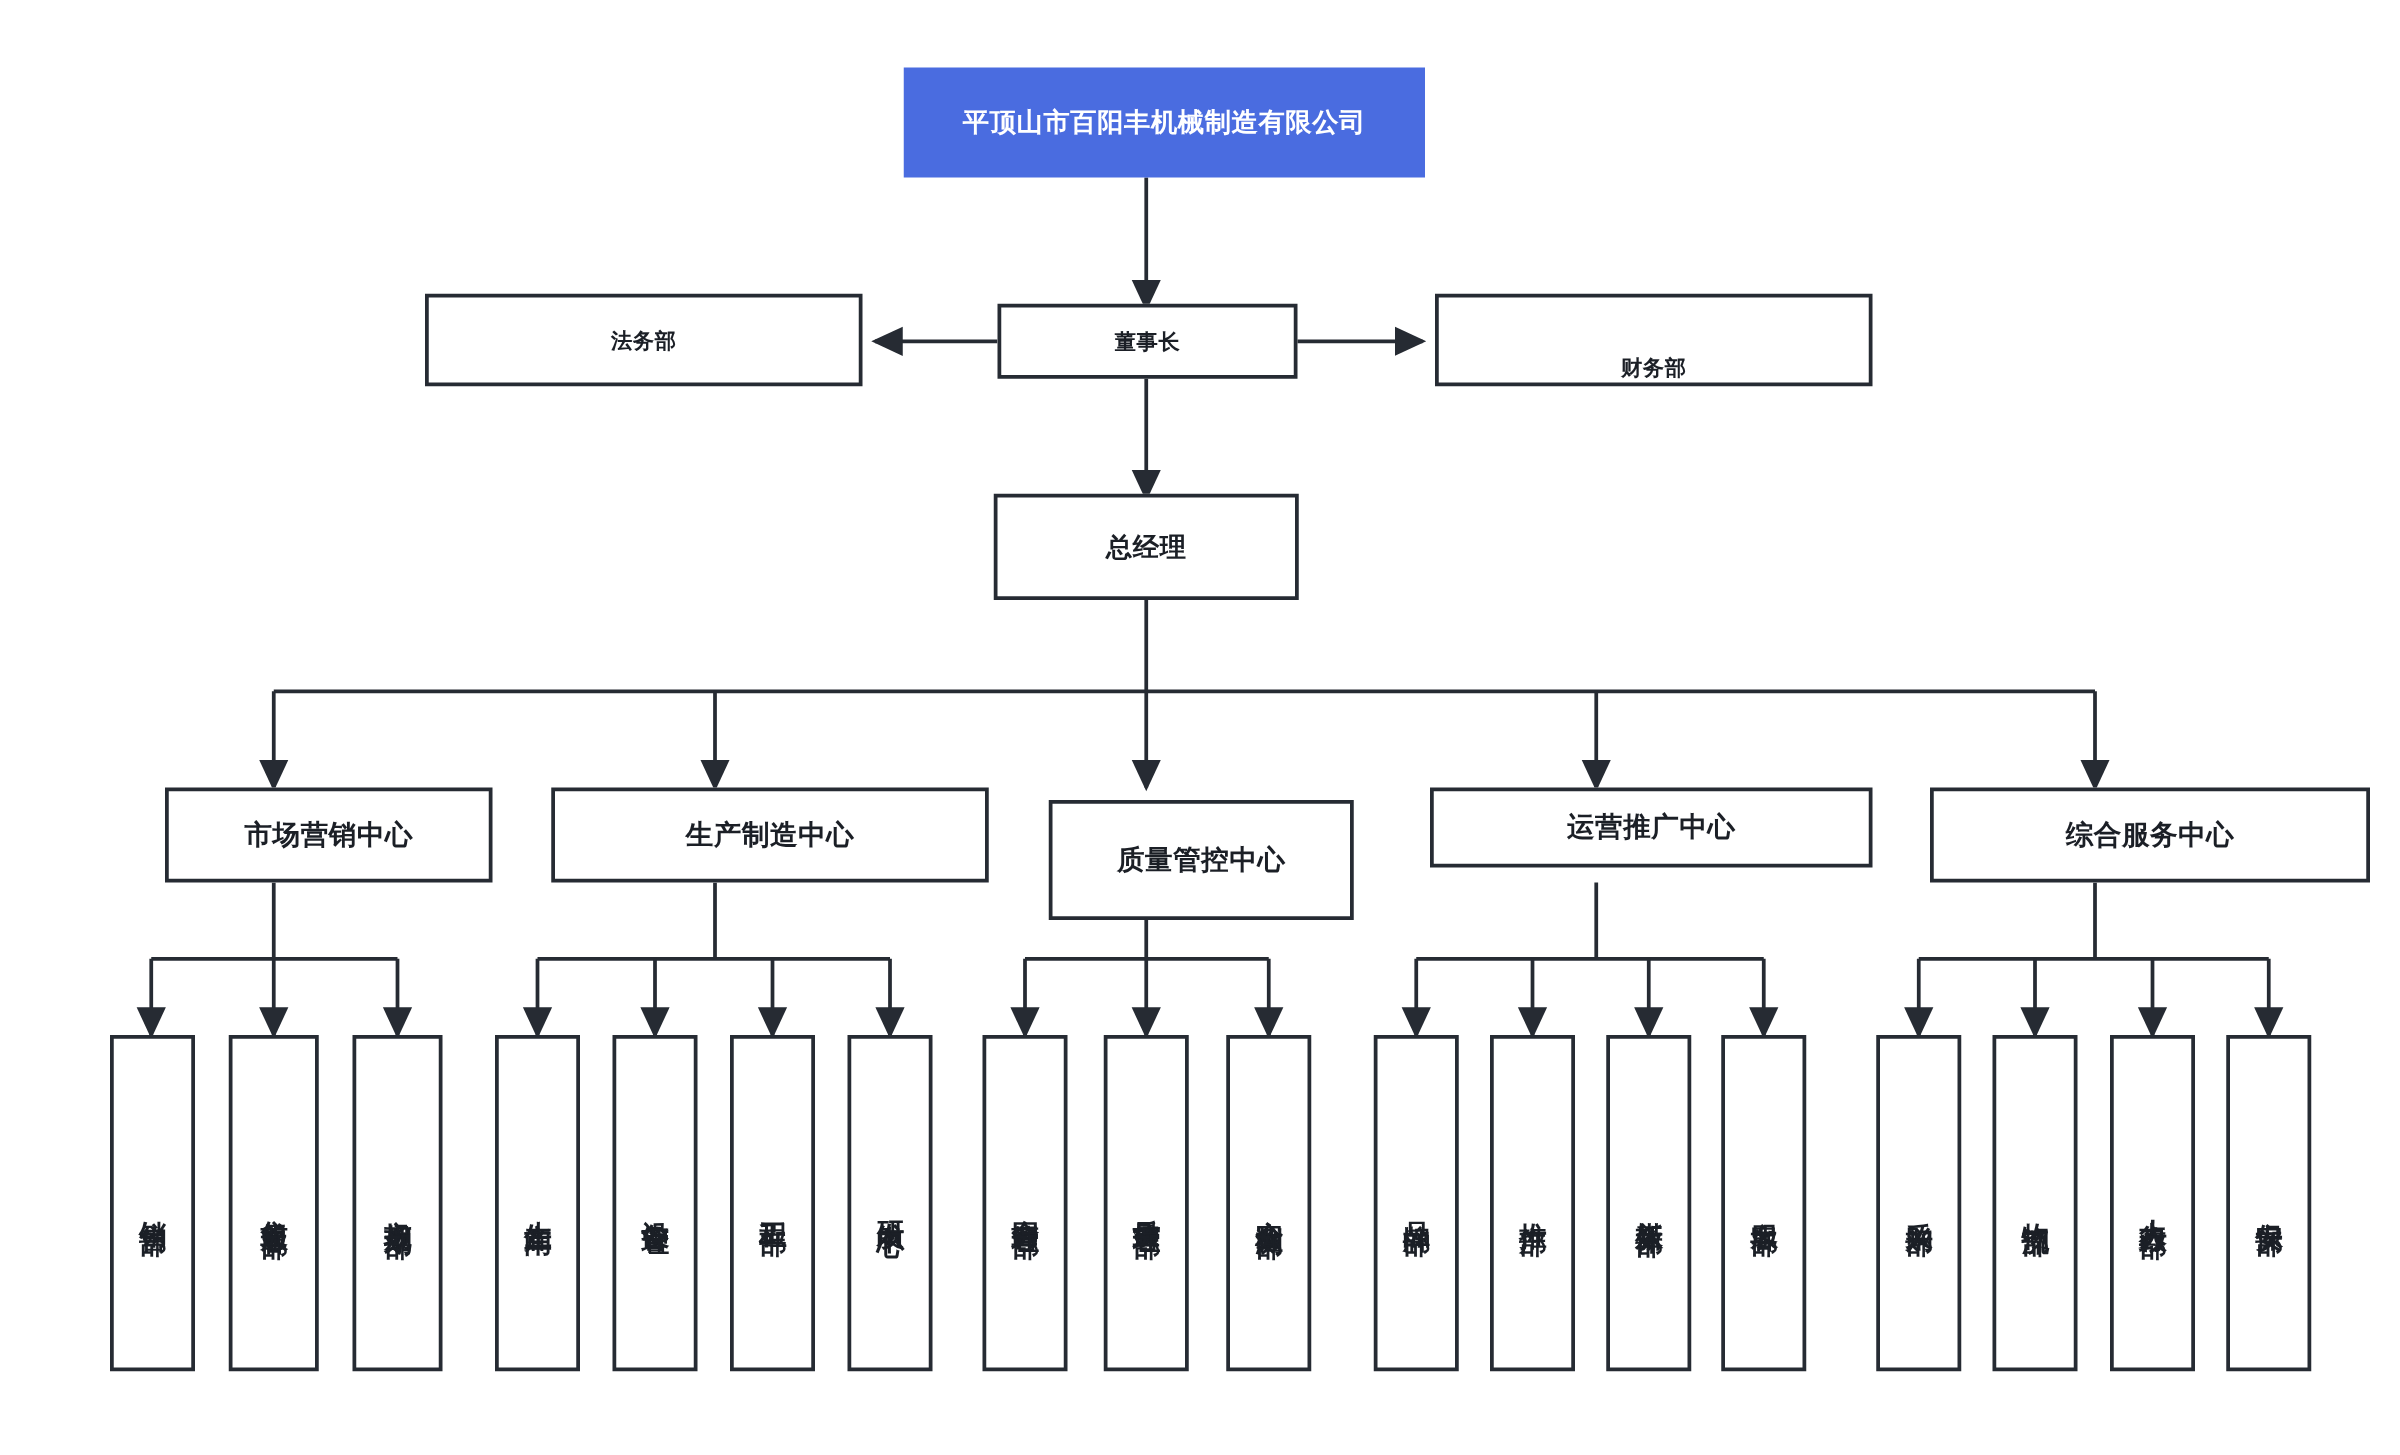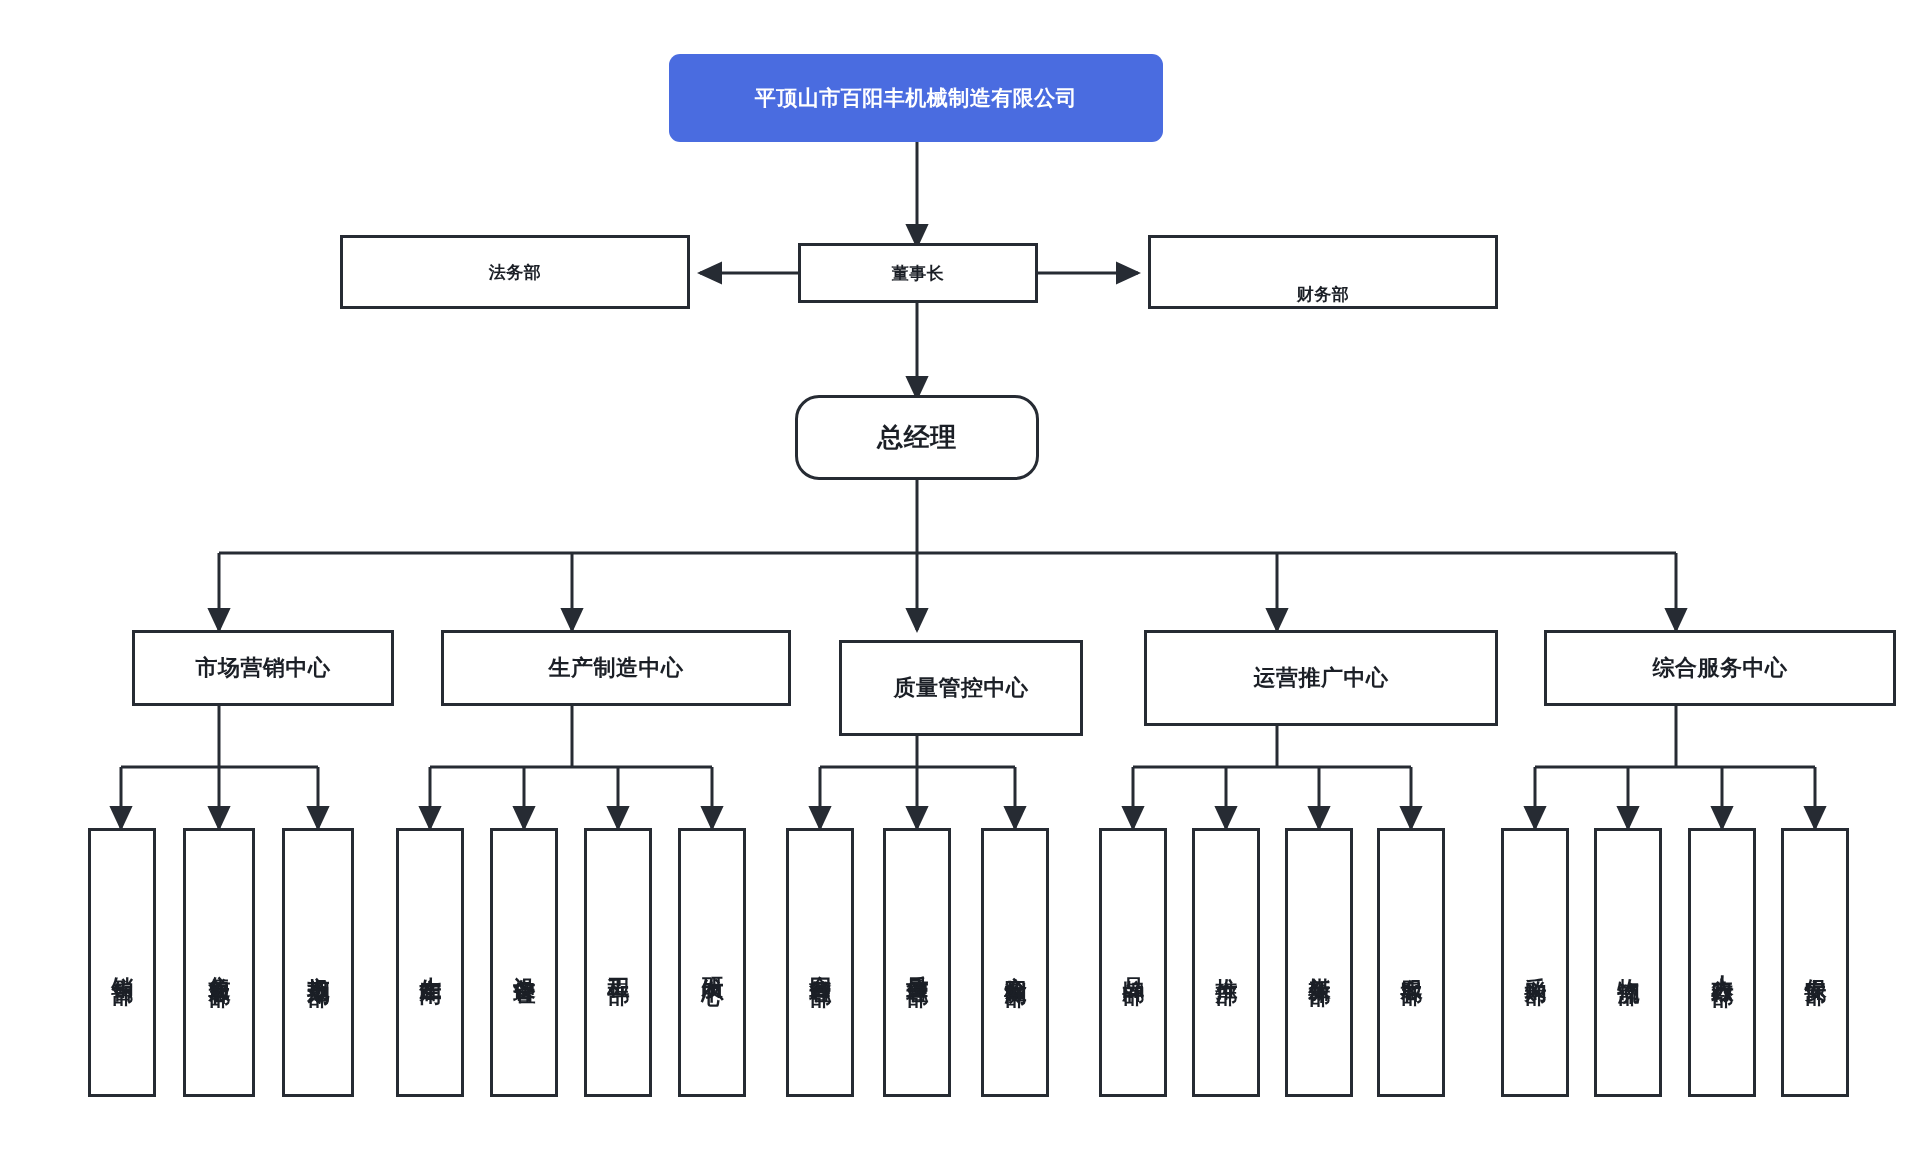--- a/index.html
+++ b/index.html
@@ -39,21 +39,21 @@
     font-weight: bold;
     letter-spacing: 0.5px;
   }
   .node.root {
     background: #4a6ce0;
     border: none;
     color: #ffffff;
     font-size: 21px;
   }
   .node.lvl1 { font-size: 17px; }
-  .node.lvl2 { font-size: 26px; border-radius: 24px; }
+  .node.lvl2 { font-size: 21px; }
   .node.lvl3 { font-size: 22px; margin-left: 44px; }
   .node.leaf {
     font-size: 22px;
     writing-mode: vertical-rl;
     text-orientation: upright;
     line-height: 1.22;
     letter-spacing: 2px;
     padding-top: 6px;
     padding-bottom: 6px;
   }
@@ -126,21 +126,21 @@
 
       <line x1="1676" y1="706" x2="1676" y2="767"></line>
       <line x1="1535" y1="767" x2="1815" y2="767"></line>
       <line x1="1535" y1="767" x2="1535" y2="828" marker-end="url(#arrowhead)"></line>
       <line x1="1628" y1="767" x2="1628" y2="828" marker-end="url(#arrowhead)"></line>
       <line x1="1722" y1="767" x2="1722" y2="828" marker-end="url(#arrowhead)"></line>
       <line x1="1815" y1="767" x2="1815" y2="828" marker-end="url(#arrowhead)"></line>
     </g>
   </svg>
 
-  <div class="node root" style="left:669px; top:54px; width:494px; height:88px;border-radius:11px;">
+  <div class="node root" style="left:723px; top:54px; width:417px; height:88px;">
     <span class="node-label">平顶山市百阳丰机械制造有限公司</span>
   </div>
 
   <div class="node lvl1" style="left:798px; top:243px; width:240px; height:60px;">
     <span class="node-label">董事长</span>
   </div>
 
   <div class="node lvl1" style="left:340px; top:235px; width:350px; height:74px;">
     <span class="node-label">法务部</span>
   </div>
@@ -155,21 +155,21 @@
 
   <div class="node lvl3" style="left:88px; top:630px; width:262px; height:76px;">
     <span class="node-label">市场营销中心</span>
   </div>
   <div class="node lvl3" style="left:397px; top:630px; width:350px; height:76px;">
     <span class="node-label">生产制造中心</span>
   </div>
   <div class="node lvl3" style="left:795px; top:640px; width:244px; height:96px;">
     <span class="node-label">质量管控中心</span>
   </div>
-  <div class="node lvl3" style="left:1100px; top:630px; width:354px; height:96px;">
+  <div class="node lvl3" style="left:1100px; top:630px; width:354px; height:64px;">
     <span class="node-label">运营推广中心</span>
   </div>
   <div class="node lvl3" style="left:1500px; top:630px; width:352px; height:76px;font-family:Liberation Mono, monospace;">
     <span class="node-label">综合服务中心</span>
   </div>
 
   <div class="node leaf" style="left:88px; top:828px; width:68px; height:269px;">
     <span class="node-label">销售部</span>
   </div>
   <div class="node leaf" style="left:183px; top:828px; width:72px; height:269px;">

